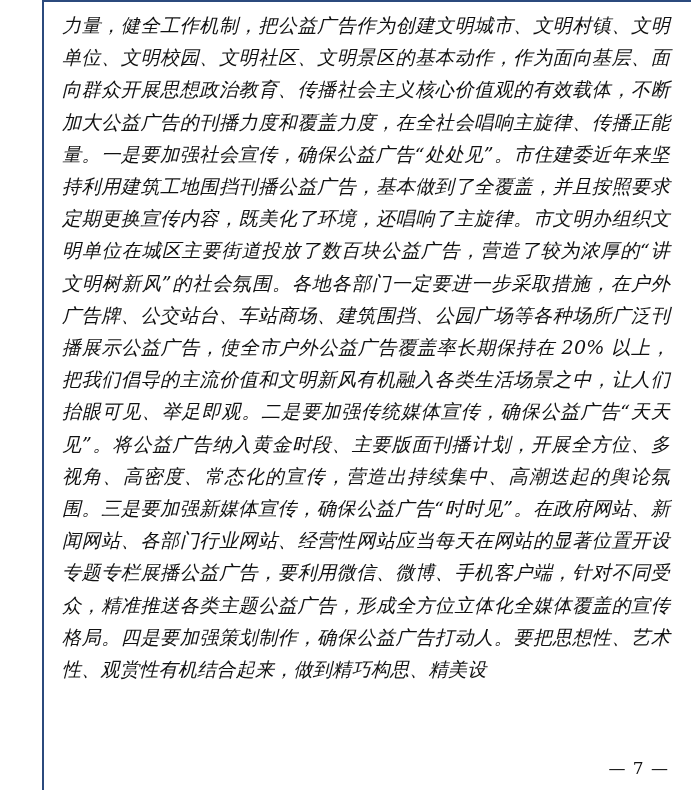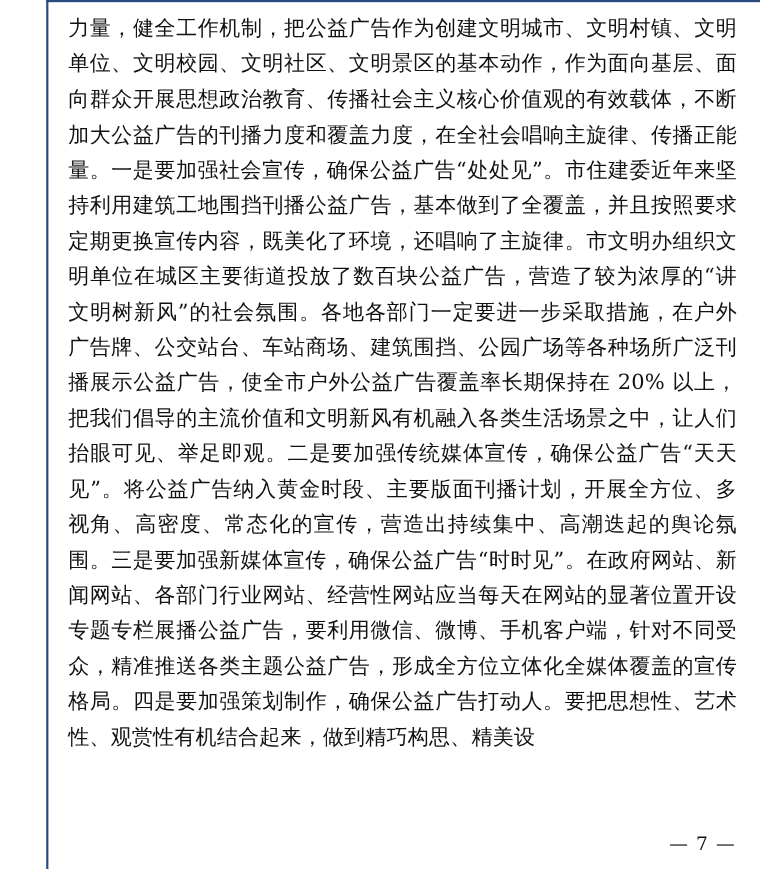--- a/index.html
+++ b/index.html
@@ -44,20 +44,21 @@
     font-size: 19.1px;
     line-height: 32.2px;
     color: #111111;
     text-align: justify;
     text-justify: inter-ideograph;
     letter-spacing: 0.2px;
   }
   .body-text p {
     margin: 0;
     text-indent: 0;
+    font-style: italic;
   }
   .page-number {
     position: absolute;
     right: 22px;
     bottom: 12px;
     font-size: 17px;
     color: #111111;
     letter-spacing: 1px;
     font-family: "DejaVu Serif", "Liberation Serif", serif;
   }

